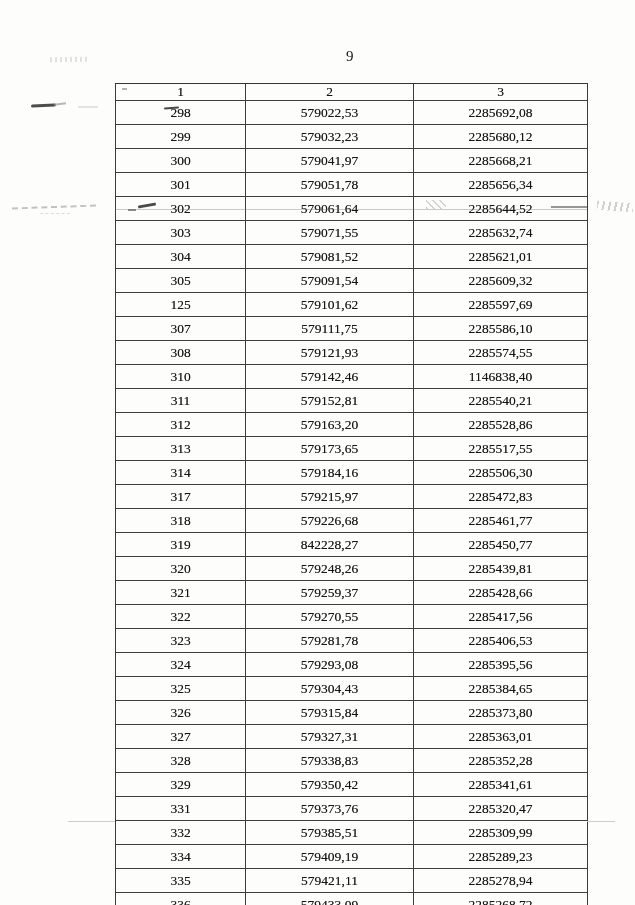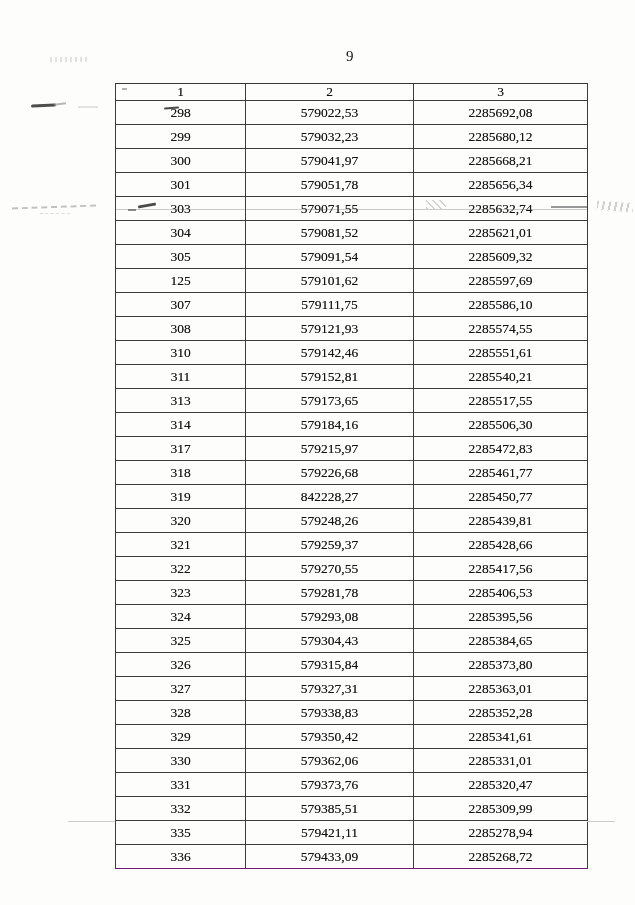--- a/index.html
+++ b/index.html
@@ -110,20 +110,25 @@
           <td class="c0">300</td>
           <td class="c1">579041,97</td>
           <td class="c2">2285668,21</td>
         </tr>
         <tr>
           <td class="c0">301</td>
           <td class="c1">579051,78</td>
           <td class="c2">2285656,34</td>
         </tr>
         <tr>
+          <td class="c0">302</td>
+          <td class="c1">579061,64</td>
+          <td class="c2">2285644,52</td>
+        </tr>
+        <tr>
           <td class="c0">303</td>
           <td class="c1">579071,55</td>
           <td class="c2">2285632,74</td>
         </tr>
         <tr>
           <td class="c0">304</td>
           <td class="c1">579081,52</td>
           <td class="c2">2285621,01</td>
         </tr>
         <tr>
@@ -142,28 +147,33 @@
           <td class="c2">2285586,10</td>
         </tr>
         <tr>
           <td class="c0">308</td>
           <td class="c1">579121,93</td>
           <td class="c2">2285574,55</td>
         </tr>
         <tr>
           <td class="c0">310</td>
           <td class="c1">579142,46</td>
-          <td class="c2">2285551,61</td>
+          <td class="c2">1146838,40</td>
         </tr>
         <tr>
           <td class="c0">311</td>
           <td class="c1">579152,81</td>
           <td class="c2">2285540,21</td>
         </tr>
         <tr>
+          <td class="c0">312</td>
+          <td class="c1">579163,20</td>
+          <td class="c2">2285528,86</td>
+        </tr>
+        <tr>
           <td class="c0">313</td>
           <td class="c1">579173,65</td>
           <td class="c2">2285517,55</td>
         </tr>
         <tr>
           <td class="c0">314</td>
           <td class="c1">579184,16</td>
           <td class="c2">2285506,30</td>
         </tr>
         <tr>
@@ -225,33 +235,33 @@
           <td class="c0">328</td>
           <td class="c1">579338,83</td>
           <td class="c2">2285352,28</td>
         </tr>
         <tr>
           <td class="c0">329</td>
           <td class="c1">579350,42</td>
           <td class="c2">2285341,61</td>
         </tr>
         <tr>
-          <td class="c0">330</td>
-          <td class="c1">579362,06</td>
-          <td class="c2">2285331,01</td>
-        </tr>
-        <tr>
           <td class="c0">331</td>
           <td class="c1">579373,76</td>
           <td class="c2">2285320,47</td>
         </tr>
         <tr>
           <td class="c0">332</td>
           <td class="c1">579385,51</td>
           <td class="c2">2285309,99</td>
+        </tr>
+        <tr>
+          <td class="c0">334</td>
+          <td class="c1">579409,19</td>
+          <td class="c2">2285289,23</td>
         </tr>
         <tr>
           <td class="c0">335</td>
           <td class="c1">579421,11</td>
           <td class="c2">2285278,94</td>
         </tr>
         <tr>
           <td class="c0">336</td>
           <td class="c1">579433,09</td>
           <td class="c2">2285268,72</td>

